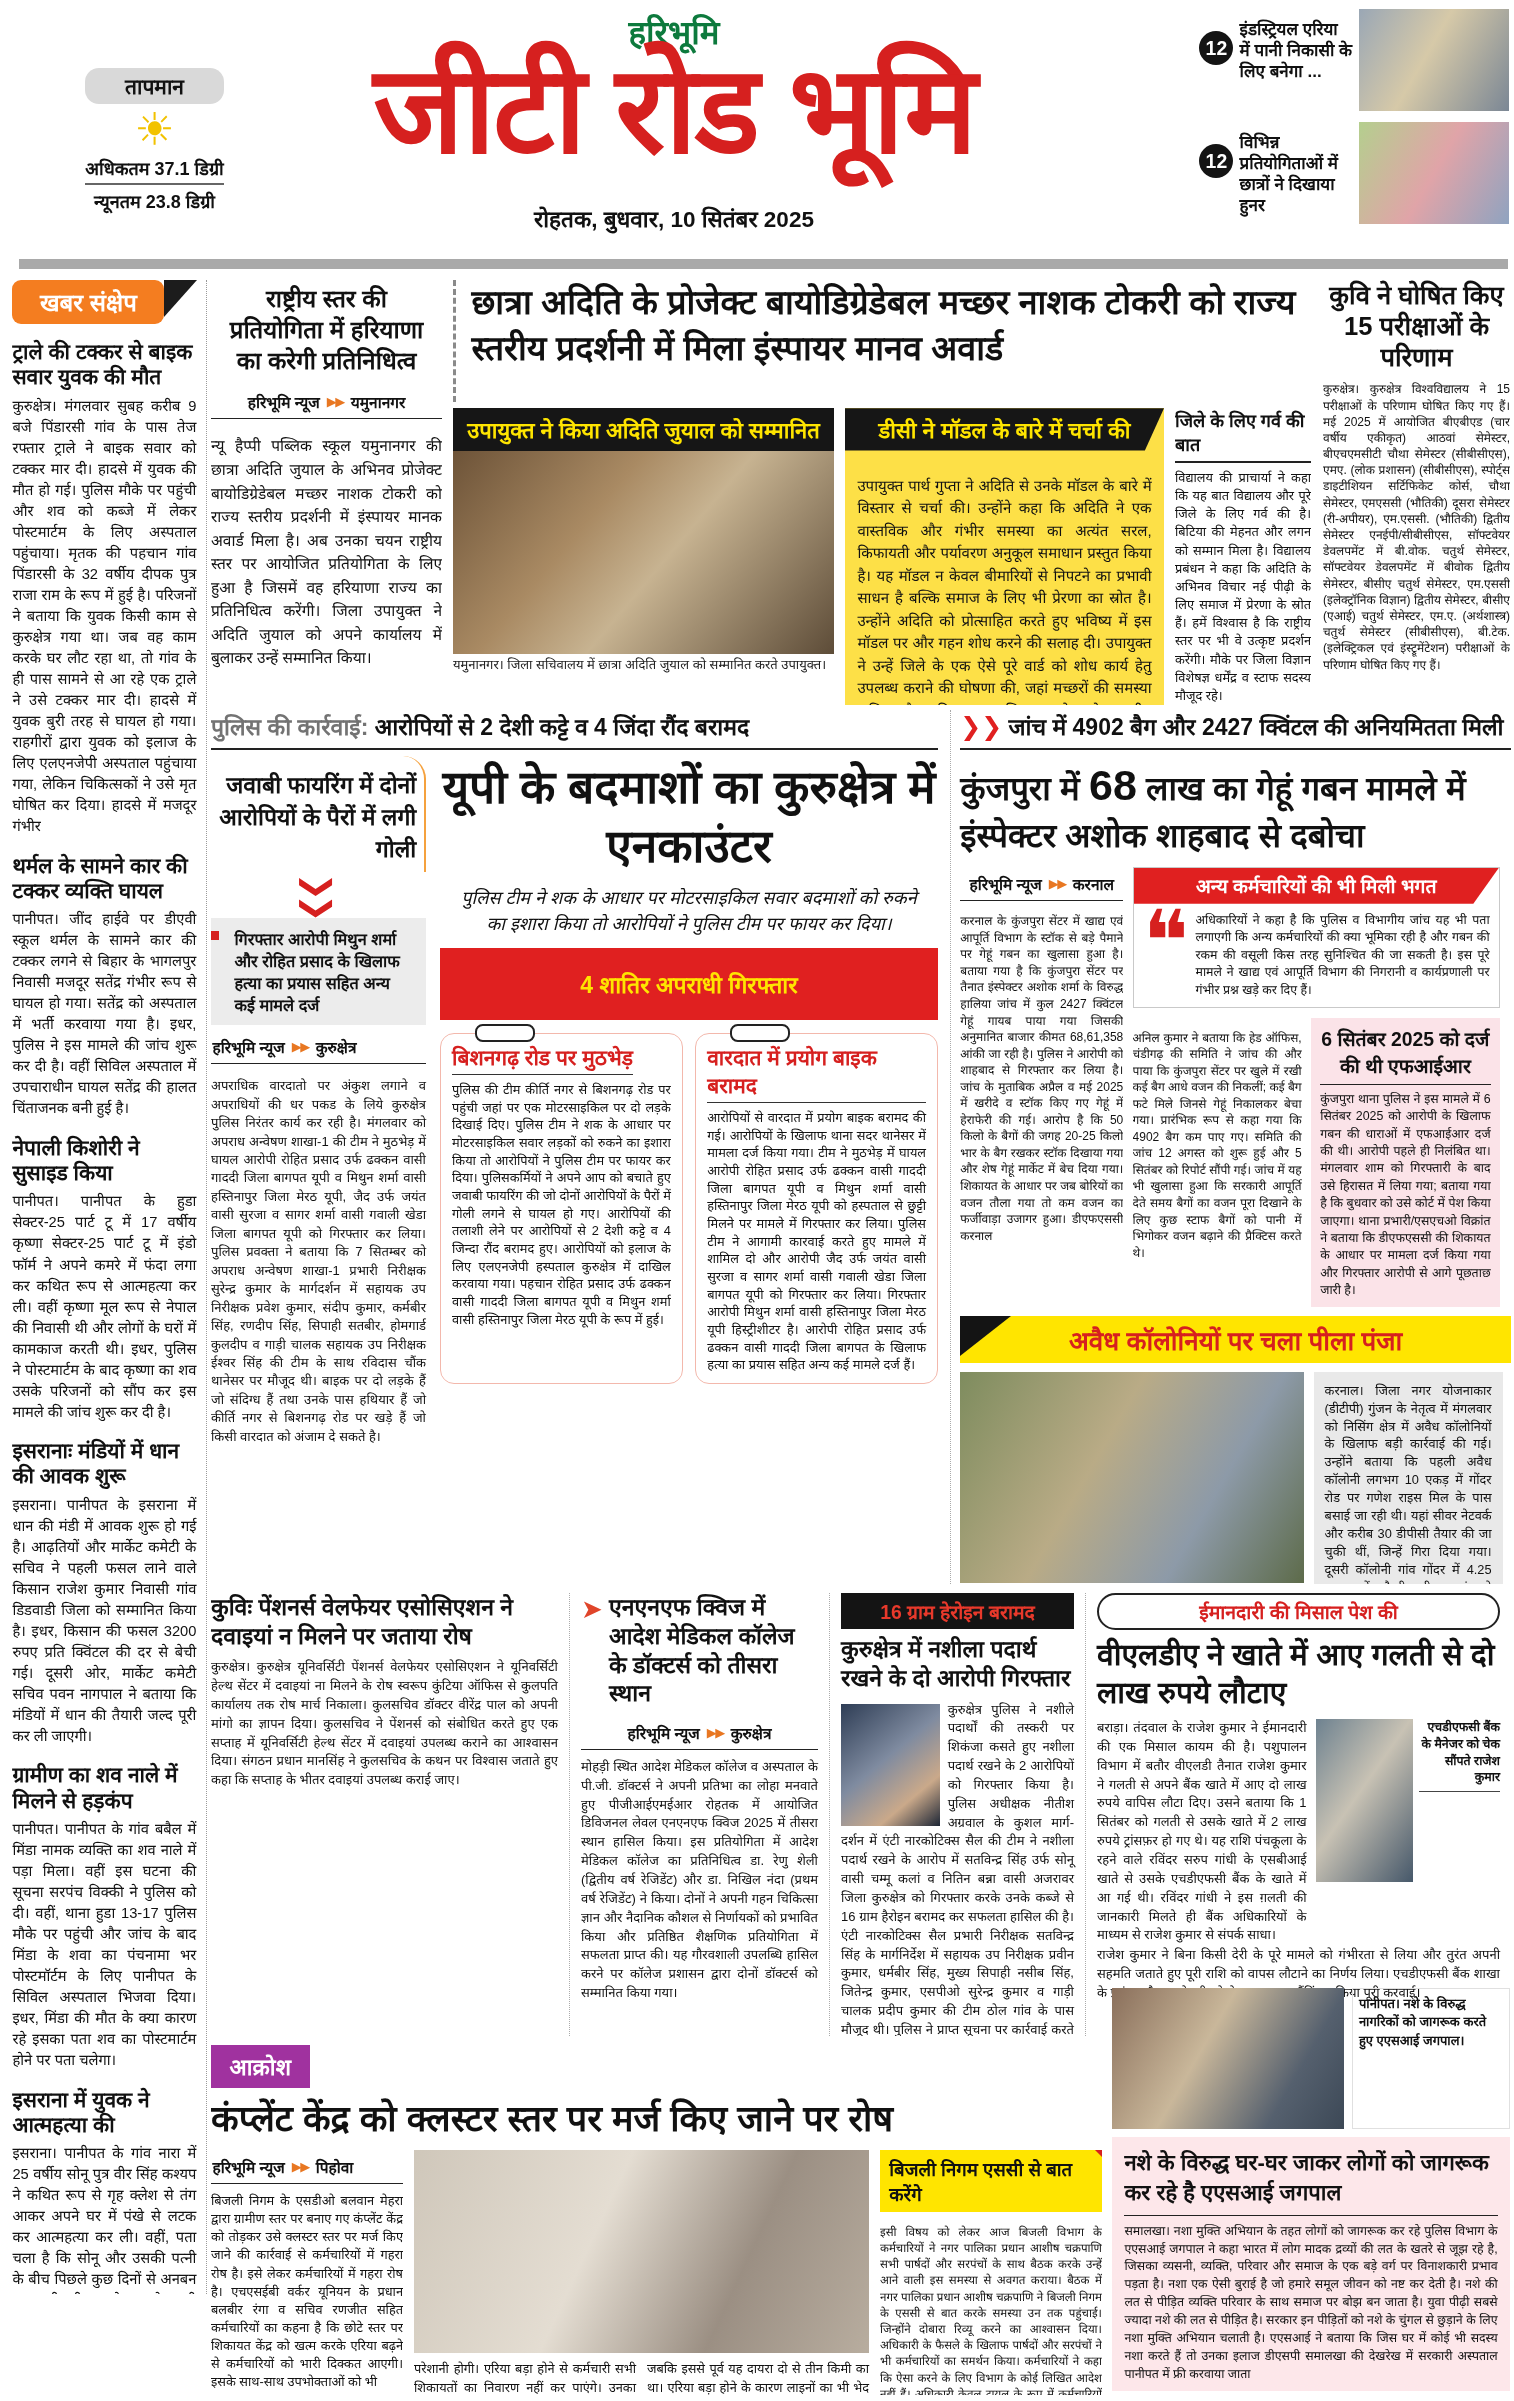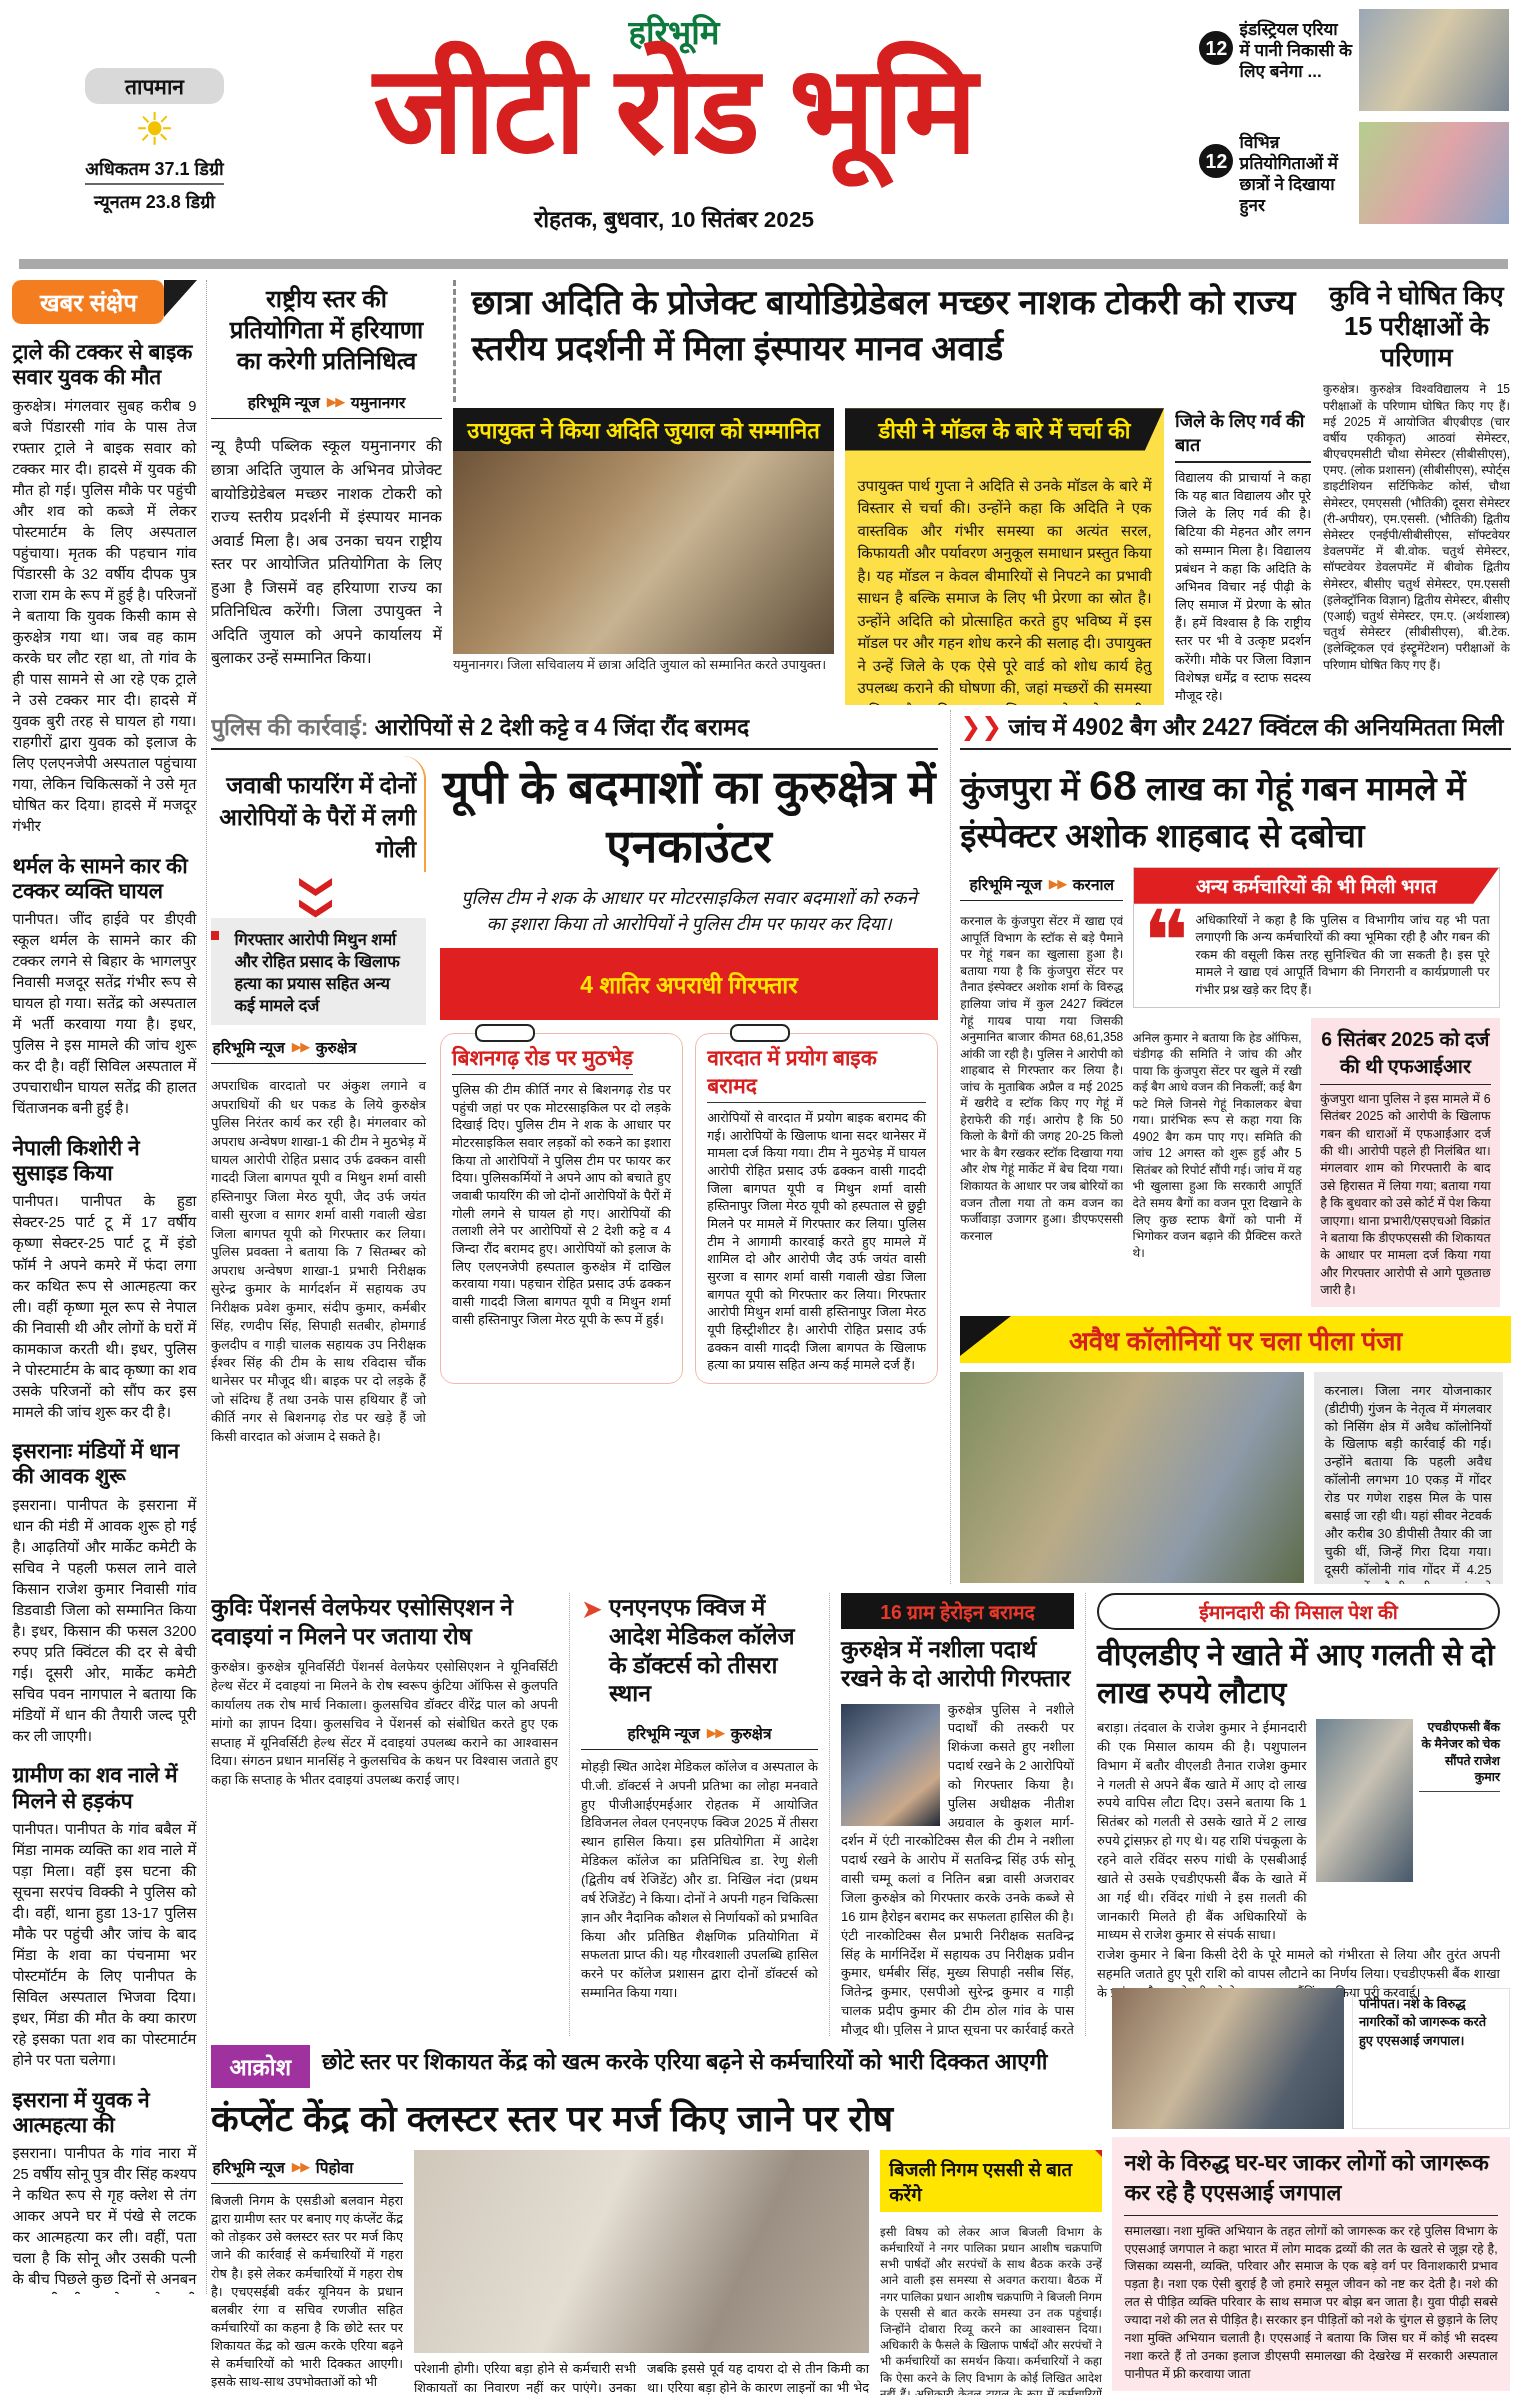--- a/index.html
+++ b/index.html
@@ -136,21 +136,21 @@
              font-weight:800;font-size:19.4px;padding:3.1px 4.6px;margin-bottom:6.2px;}
   .vlda h3{font-size:30px;}
   .vlda-mid{display:flex;gap:9.3px;margin-bottom:1px;}
   .vlda-b1{flex:0 0 52%;}
   .vlda-ph{flex:1;display:flex;gap:6.2px;}
   .vlda-photo{flex:1;height:163px;background:linear-gradient(125deg,#6e8290,#c8c2b4 45%,#46586a);}
   .vlda-cap{flex:0 0 81px;font-size:12.4px;font-weight:700;text-align:right;line-height:1.35;
             border-bottom:1.5px solid #444;height:fit-content;padding-bottom:4.6px;}
   
   .bottom-left{position:absolute;left:211px;top:2045px;width:891px;height:350px;overflow:hidden;}
-  .bl-kicker{display:flex;gap:12.4px;margin-bottom:3.1px;}
+  .bl-kicker{display:flex;gap:12.4px;align-items:center;margin-bottom:3.1px;}
   .badge{background: #a0329f;color:#fff;font-size:22.5px;font-weight:800;padding:6.2px 18.6px;}
   .ktext{font-size:22px;font-weight:800;}
   .bottom-left h2{font-size:36px;font-weight:800;margin:4.6px 0 7.7px;}
   .bl-grid{display:grid;grid-template-columns:192px 455px 222px;gap:11px;}
   .bl-colA{overflow:hidden;}
   .bl-colA .byline{justify-content:flex-start;}
   .bl-colA .body,.bl-two p{font-size:12.8px;line-height:1.42;margin:0;}
   .meet-photo{height:203px;background:linear-gradient(115deg,#cfc7ba,#e4ddd2 40%,#9b8f83 70%,#b8ad9f);}
   .bl-two{display:flex;gap:11px;margin-top:7.7px;}
   .bl-two p{flex:1;}
@@ -364,21 +364,20 @@
           <div class="vlda-cap">एचडीएफसी बैंक के मैनेजर को चेक सौंपते राजेश कुमार</div>
         </div>
       </div>
       <p class="body ji">राजेश कुमार ने बिना किसी देरी के पूरे मामले को गंभीरता से लिया और तुरंत अपनी सहमति जताते हुए पूरी राशि को वापस लौटाने का निर्णय लिया। एचडीएफसी बैंक शाखा के प्रबंधक वैभव कोहली को चेक प्रदान कर बैंकिंग प्रक्रिया पूरी करवाई।</p>
     </div>
   </div>
 
   <section class="bottom-left">
     <div class="bl-kicker">
       <span class="badge">आक्रोश</span>
-      <span class="ktext">छोटे स्तर पर शिकायत केंद्र को खत्म करके एरिया बढ़ने से कर्मचारियों को भारी दिक्कत आएगी</span>
     </div>
     <h2>कंप्लेंट केंद्र को क्लस्टर स्तर पर मर्ज किए जाने पर रोष</h2>
     <div class="bl-grid">
       <div class="bl-colA">
         <div class="byline">
           <span>हरिभूमि न्यूज</span>
           <span class="arr">▶▶</span>
           <span>पिहोवा</span>
         </div>
         <p class="body ji">बिजली निगम के एसडीओ बलवान मेहरा द्वारा ग्रामीण स्तर पर बनाए गए कंप्लेंट केंद्र को तोड़कर उसे क्लस्टर स्तर पर मर्ज किए जाने की कार्रवाई से कर्मचारियों में गहरा रोष है। इसे लेकर कर्मचारियों में गहरा रोष है। एचएसईबी वर्कर यूनियन के प्रधान बलबीर रंगा व सचिव रणजीत सहित कर्मचारियों का कहना है कि छोटे स्तर पर शिकायत केंद्र को खत्म करके एरिया बढ़ने से कर्मचारियों को भारी दिक्कत आएगी। इसके साथ-साथ उपभोक्ताओं को भी</p>

